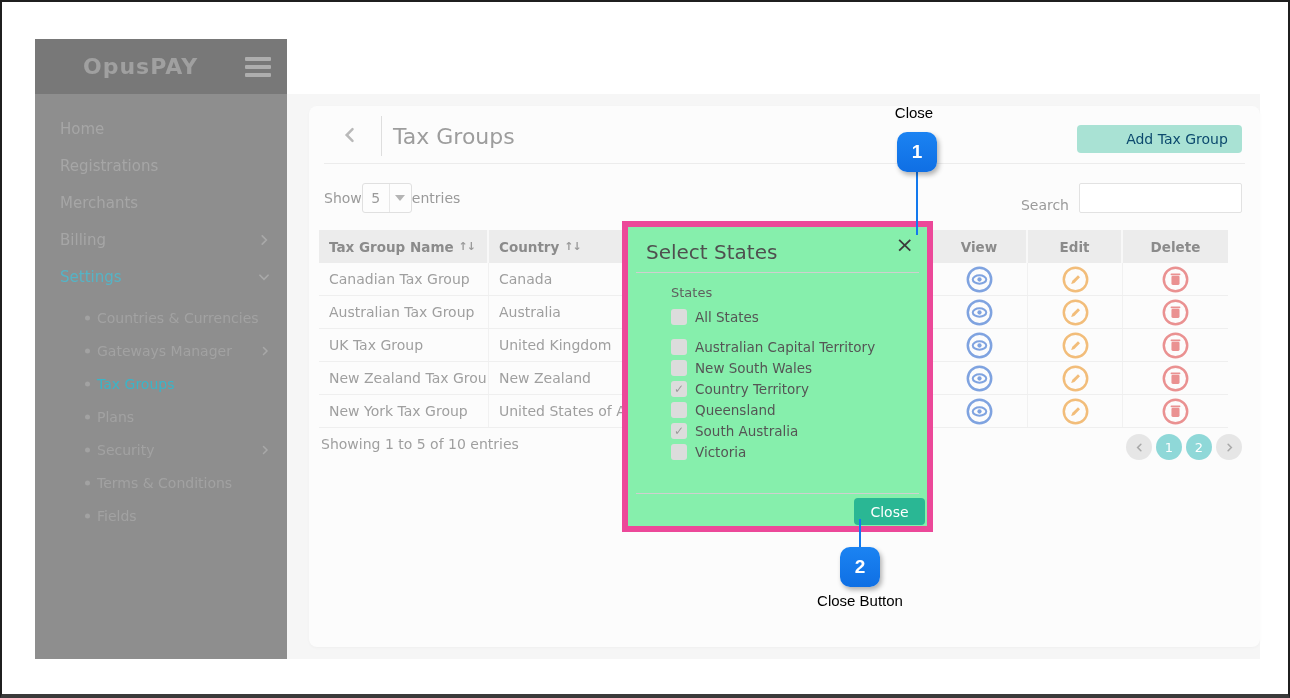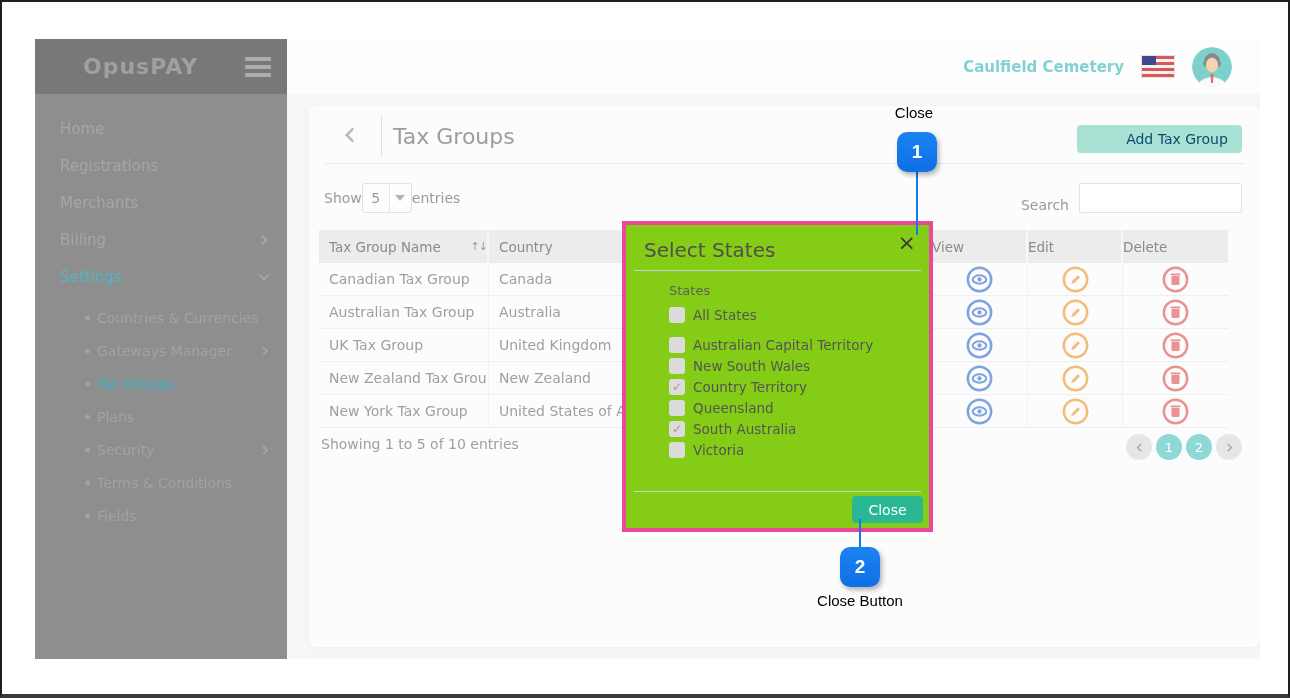--- a/index.html
+++ b/index.html
@@ -58,41 +58,41 @@
   .search-wrap { position:absolute; right:18px; top:77px; display:flex; align-items:flex-end; gap:10px;
                  font-size:14px; color:#9a9a9a; }
   .search-input { width:163px; height:30px; border:1px solid #e2e2e2; border-radius:2px; background:#fff;
                   font-family:inherit; font-size:14px; color:#777; padding:0 8px; }
 
   
   .table { position:absolute; left:10px; top:124px; width:909px; }
   .t-row { display:flex; height:33px; border-bottom:1px solid #efefef; background:#fcfcfc; }
   .t-head { background:#ececec; border-bottom:none; }
   .t-cell { display:flex; align-items:center; padding-left:10px; font-size:14px; color:#9f9f9f; overflow:hidden; white-space:nowrap; }
-  .t-head .t-cell { font-size:13.5px; font-weight:400; color:#8b8b8b; border-right:2px solid #f8f8f8;justify-content:space-between; }
+  .t-head .t-cell { font-size:13.5px; font-weight:700; color:#8b8b8b; border-right:2px solid #f8f8f8; }
   .t-head .t-cell:last-child { border-right:none; }
   .t-row:not(.t-head) .t-cell { border-right:1px solid #f1f1f1; }
   .t-row:not(.t-head) .t-cell:last-child { border-right:none; }
   .c-name { width:170px; } .c-country { width:160px; } .c-spacer { width:283px; }
   .c-view { width:96px; justify-content:center; padding-left:0; }
   .c-edit { width:95px; justify-content:center; padding-left:0; }
   .c-del  { width:105px; justify-content:center; padding-left:0; }
   .sort { font-size:11px; color:#9a9a9a; margin-left:5px; letter-spacing:-1px; }
   .action-icon { display:flex; align-items:center; justify-content:center; cursor:pointer; }
 
   .summary { position:absolute; left:12px; top:330px; font-size:14px; color:#9f9f9f; }
   .pager { position:absolute; right:18px; top:328px; display:flex; gap:4px; }
   .pg { width:26px; height:26px; border-radius:50%; display:flex; align-items:center; justify-content:center;
         font-size:13px; cursor:pointer; }
   .pg.gray { background:#e6e6e6; color:#b0b0b0; }
   .pg.teal { background:#8fd8d8; color:#ffffff; }
 
   
-  .modal { position:absolute; left:620px; top:219px; width:311px; height:311px; background:#84cc16;
-           border:4px solid #ec4899; z-index:50; }
+  .modal { position:absolute; left:620px; top:219px; width:311px; height:311px; background:#86efac;
+           border:6px solid #ec4899; z-index:50; }
   .modal-title { position:absolute; left:18px; top:13px; font-size:20px; color:#4f4f4f; }
   .modal-x { position:absolute; right:13px; top:5px; font-size:22px; color:#3b3b3b; cursor:pointer; line-height:1.2; }
   .modal-div-top { position:absolute; left:8px; right:8px; top:45px; height:1px; background:#cfcfcf; }
   .modal-body { position:absolute; left:43px; top:58px; right:16px; }
   .field-label { font-size:13px; color:#5f5f5f; margin-bottom:6px; }
   .opt { display:flex; align-items:center; gap:8px; height:21px; font-size:13.5px; color:#555; }
   .opt.gap-after { margin-bottom:9px; }
   .checkbox { width:16px; height:16px; border-radius:3px; background:#dcdcdc; flex:0 0 auto; cursor:pointer;
               display:flex; align-items:center; justify-content:center; }
   .checkbox.checked::after { content:"\2713"; font-size:12px; font-weight:700; color:#9a9a9a; }
@@ -177,33 +177,20 @@
         <div class="sub-item">
             <span>Terms &amp; Conditions</span>
           </div>
         <div class="sub-item">
             <span>Fields</span>
           </div>
       </div>
     </div>
   </div>
 
-  <div class="topbar">
-    <span class="account-name">Caulfield Cemetery</span>
-    <span class="flag"></span>
-    <span class="avatar">
-      <svg width="40" height="40" viewBox="0 0 40 40">
-        <circle cx="20" cy="20" r="20" fill="#7ed0cb"></circle>
-        <path d="M11 17 q2 -11 9 -11 q7 0 9 11 l-2 3 l-14 0 z" fill="#8a8a8a"></path>
-        <ellipse cx="20" cy="18" rx="6.2" ry="7.2" fill="#f4d4b0"></ellipse>
-        <path d="M6 36 q14 -12 28 0 l0 6 l-28 0 z" fill="#fafafa"></path>
-        <path d="M18.6 27 h2.8 l-0.4 9 h-2 z" fill="#e86b6b"></path>
-      </svg>
-    </span>
-  </div>
 
   <div class="main-bg"></div>
   <div class="card">
     <span class="back-icon">
       <svg width="20" height="20" viewBox="0 0 24 24" fill="none" stroke="#b9b9b9" stroke-width="3" stroke-linecap="round">
           <polyline points="15 5 8 12 15 19"></polyline>
         </svg>
     </span>
     <span class="title-sep"></span>
     <div class="page-title">Tax Groups</div>

